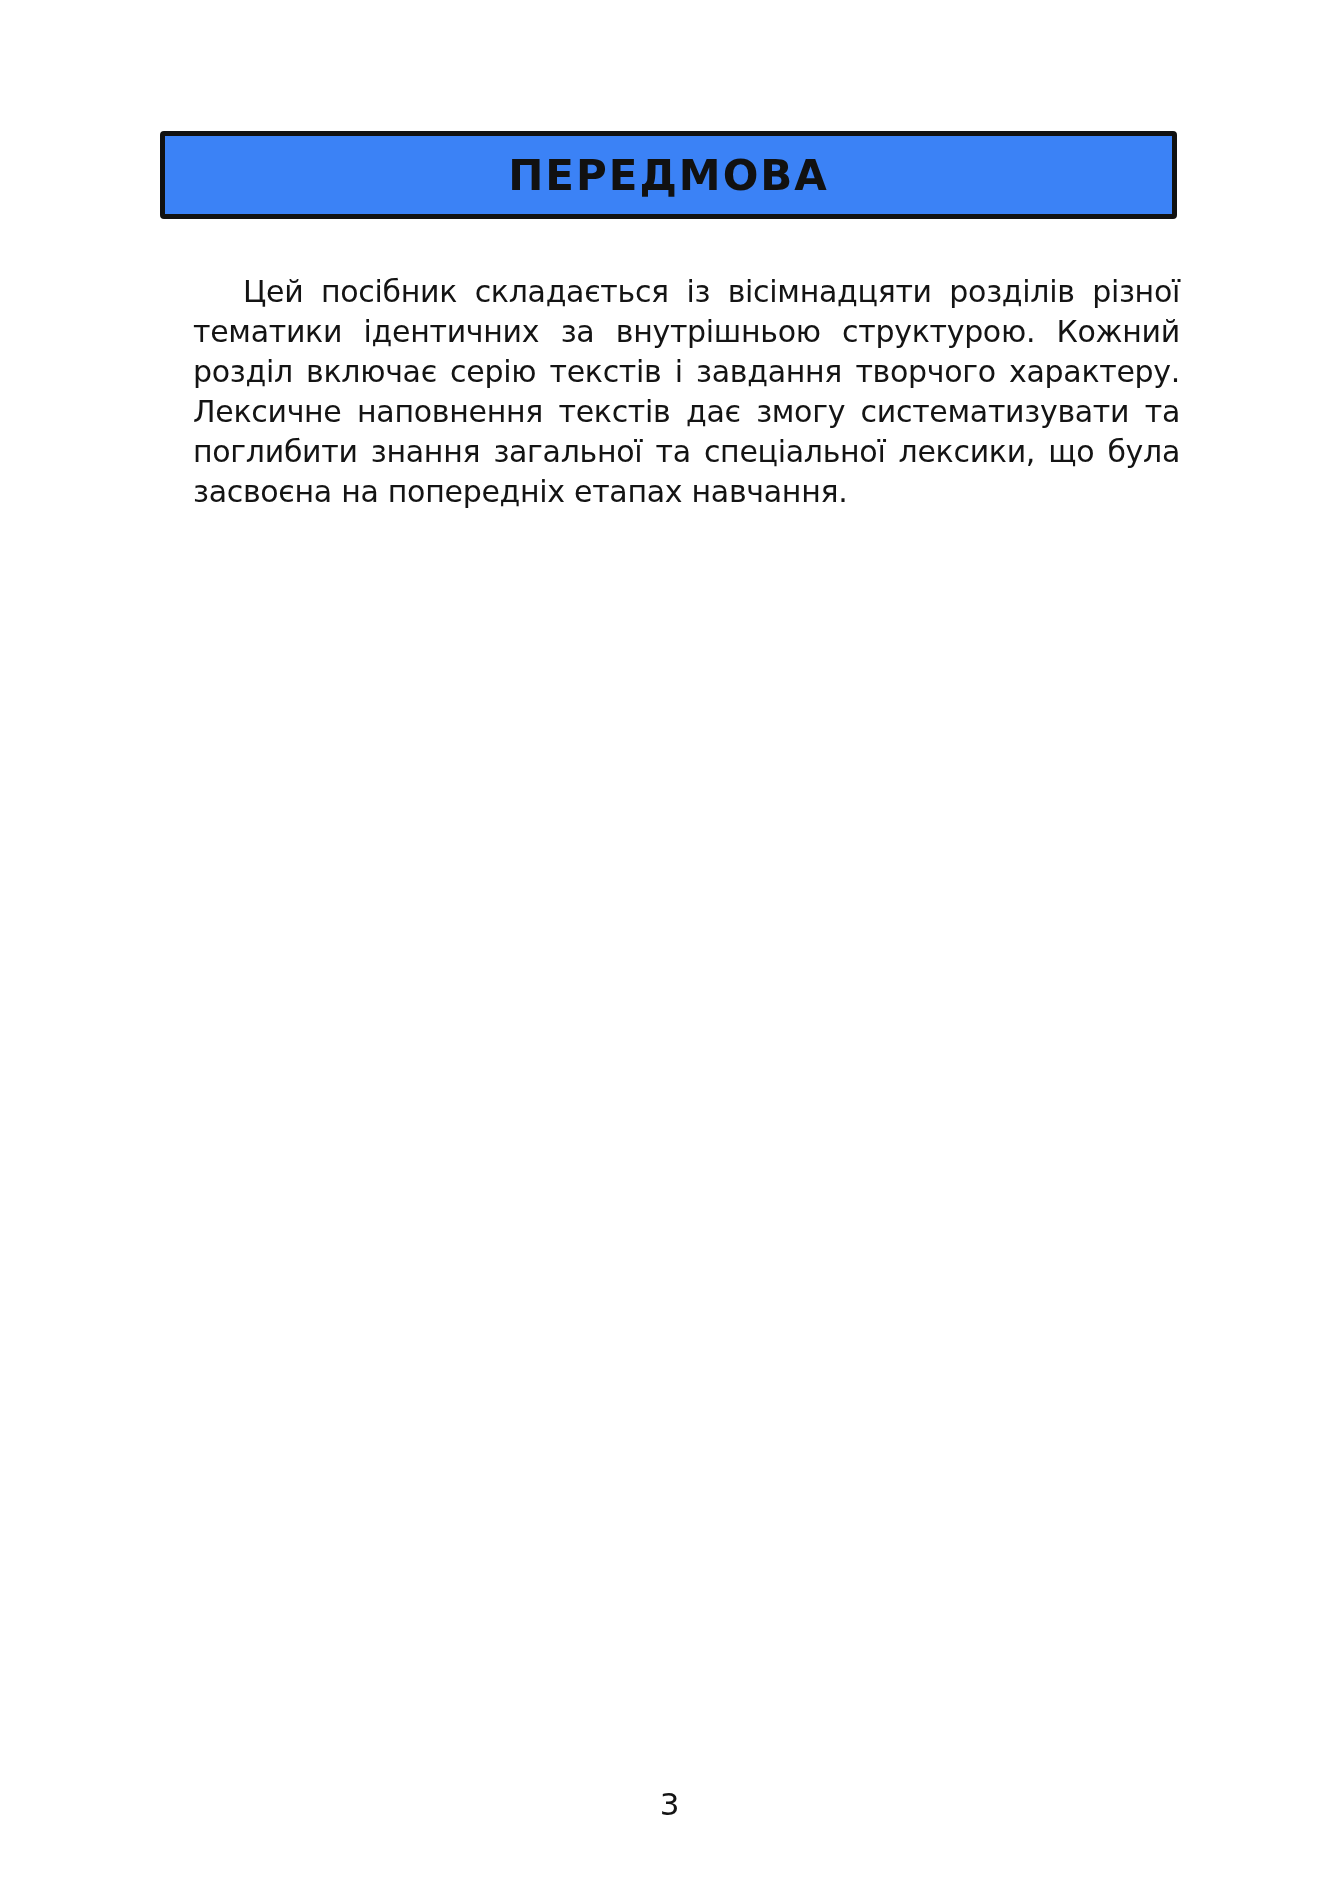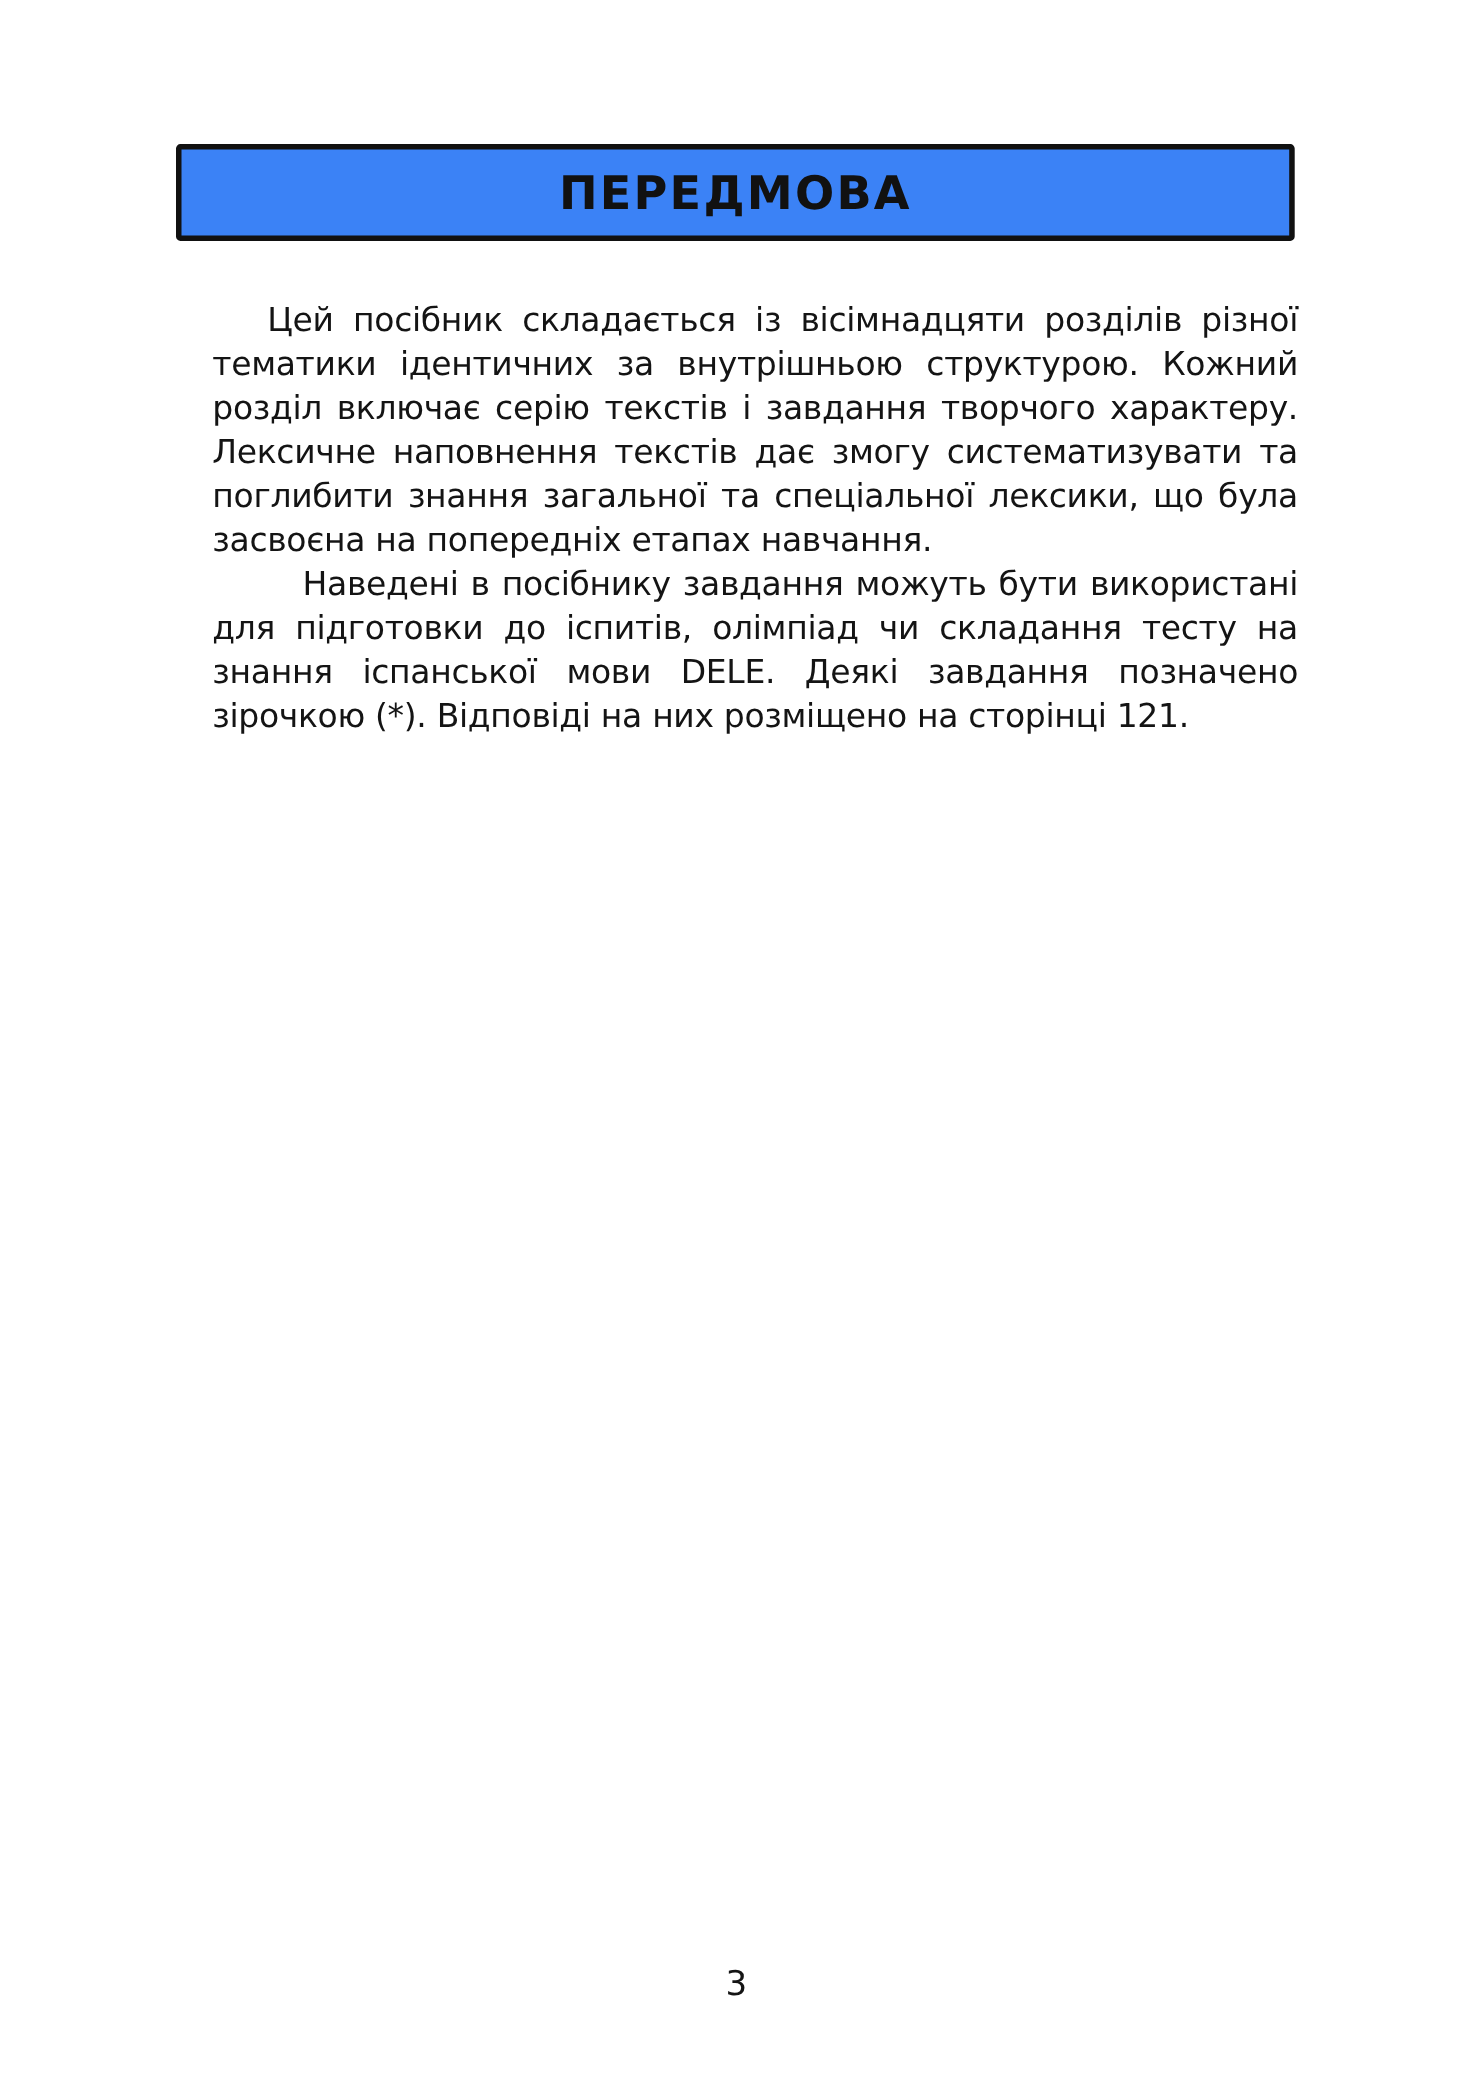--- a/index.html
+++ b/index.html
@@ -71,18 +71,17 @@
 <body>
 
 <div class="page">
 
   <div class="title-box">
     <span class="title-text">ПЕРЕДМОВА</span>
   </div>
 
   <div class="body-text">
     <p>Цей посібник складається із вісімнадцяти розділів різної тематики ідентичних за внутрішньою структурою. Кожний розділ включає серію текстів і завдання творчого характеру. Лексичне наповнення текстів дає змогу систематизувати та поглибити знання загальної та спеціальної лексики, що була засвоєна на попередніх етапах навчання.</p>
-    <p class="indent-large">Наведені в посібнику завдання можуть бути використані для підготовки до іспитів, олімпіад чи складання тесту на знання іспанської мови DELE. Деякі завдання позначено зірочкою (*). Відповіді на них розміщено на сторінці 121.</p>
   </div>
 
   <div class="page-number">3</div>
 
 </div>
 
 </body></html>

